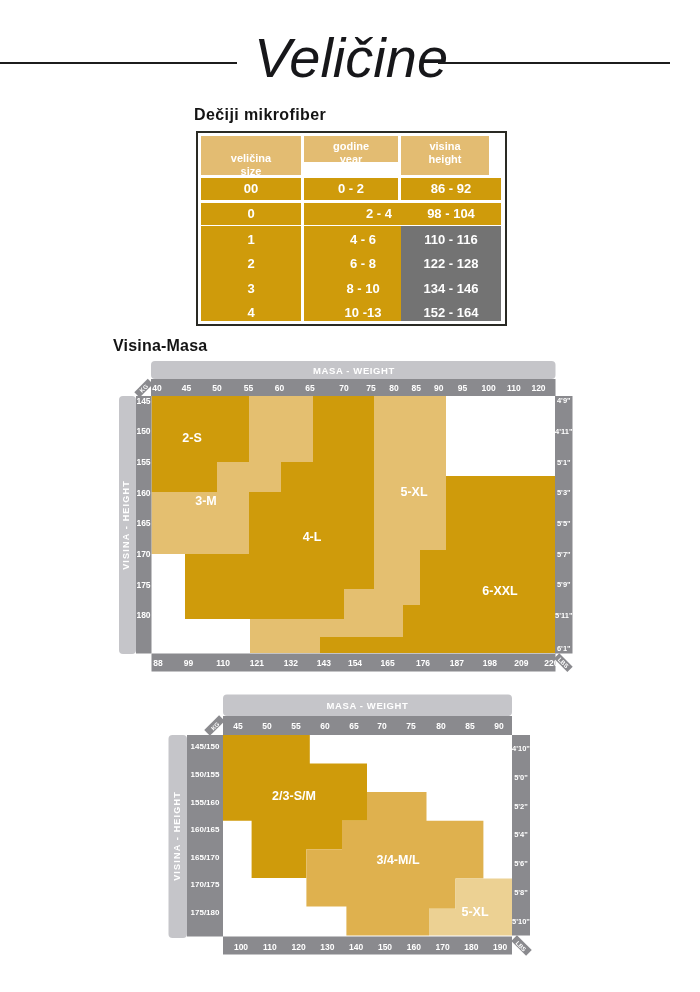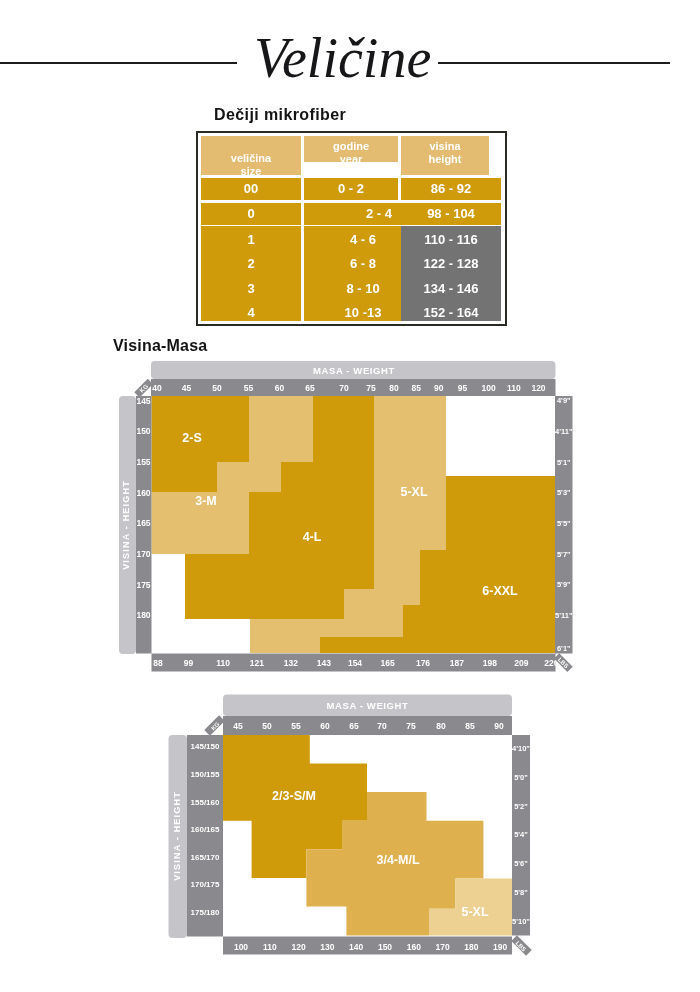--- a/index.html
+++ b/index.html
@@ -6,26 +6,26 @@
   body{width:700px;height:992px;background:#ffffff;position:relative;
        font-family:"Liberation Sans",sans-serif;overflow:hidden;}
   .abs{position:absolute;}
 </style>
 </head>
 <body>
 
 <div class="abs" style="left:0;top:62px;width:237px;height:2px;background:#1c1c1c;"></div>
 
 <div class="abs" style="left:254px;top:30px;width:200px;height:62px;line-height:1;
-     font-family:Liberation Serif, serif;font-style:italic;font-size:56px;
+     font-family:Liberation Sans, sans-serif;font-style:italic;font-size:56px;
      color:#17171a;letter-spacing:0px;">Veličine</div>
 
 <div class="abs" style="left:438px;top:62px;width:232px;height:2px;background:#1c1c1c;"></div>
 
-<div class="abs" style="left:194px;top:106px;font-size:16px;font-weight:bold;color:#141414;letter-spacing:0.4px;margin-left:20px;">Dečiji mikrofiber</div>
+<div class="abs" style="left:194px;top:106px;font-size:16px;font-weight:bold;color:#141414;letter-spacing:0.4px;">Dečiji mikrofiber</div>
 
 <div class="abs" style="left:196px;top:131px;width:307px;height:191px;border:2px solid #2a2a24;background:#ffffff;">
 
   <div class="abs" style="left:3px;top:3px;width:100px;height:39px;background:#e3bc72;color:#fff;font-weight:bold;font-size:11px;line-height:13px;text-align:center;padding-top:16px;box-sizing:border-box;">veličina<br>size</div>
   <div class="abs" style="left:106px;top:3px;width:94px;height:26px;background:#e3bc72;color:#fff;font-weight:bold;font-size:11px;line-height:13px;text-align:center;padding-top:4px;box-sizing:border-box;">godine<br>year</div>
   <div class="abs" style="left:203px;top:3px;width:88px;height:39px;background:#e3bc72;color:#fff;font-weight:bold;font-size:11px;line-height:13px;text-align:center;padding-top:4px;box-sizing:border-box;">visina<br>height</div>
 
   <div class="abs" style="left:3px;top:45px;width:100px;height:22px;background:#cf9b0b;color:#fff;font-weight:bold;font-size:13px;line-height:22px;text-align:center;">00</div>
   <div class="abs" style="left:106px;top:45px;width:94px;height:22px;background:#cf9b0b;color:#fff;font-weight:bold;font-size:13px;line-height:22px;text-align:center;">0 - 2</div>
   <div class="abs" style="left:203px;top:45px;width:100px;height:22px;background:#cf9b0b;color:#fff;font-weight:bold;font-size:13px;line-height:22px;text-align:center;">86 - 92</div>

